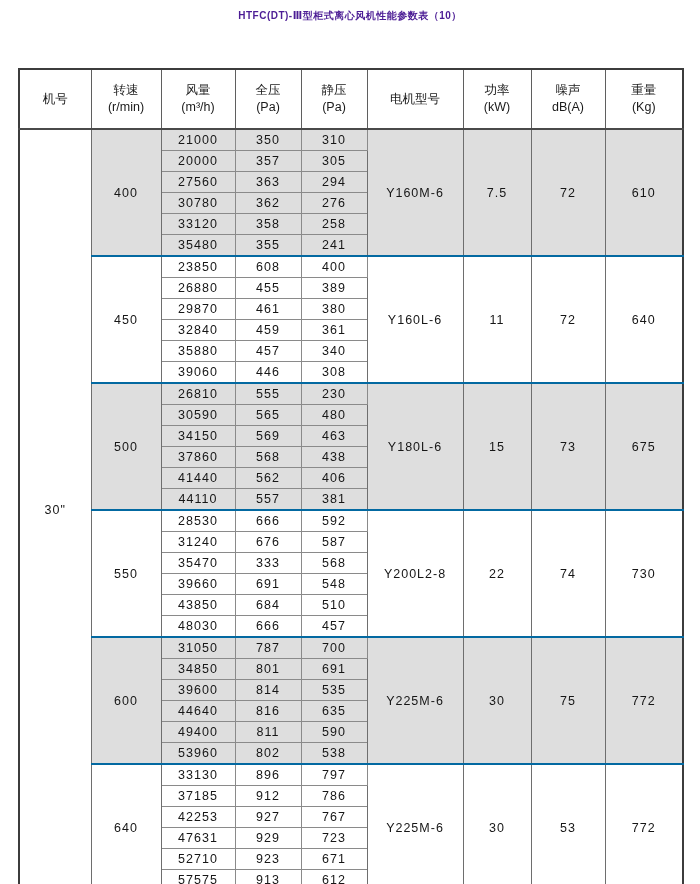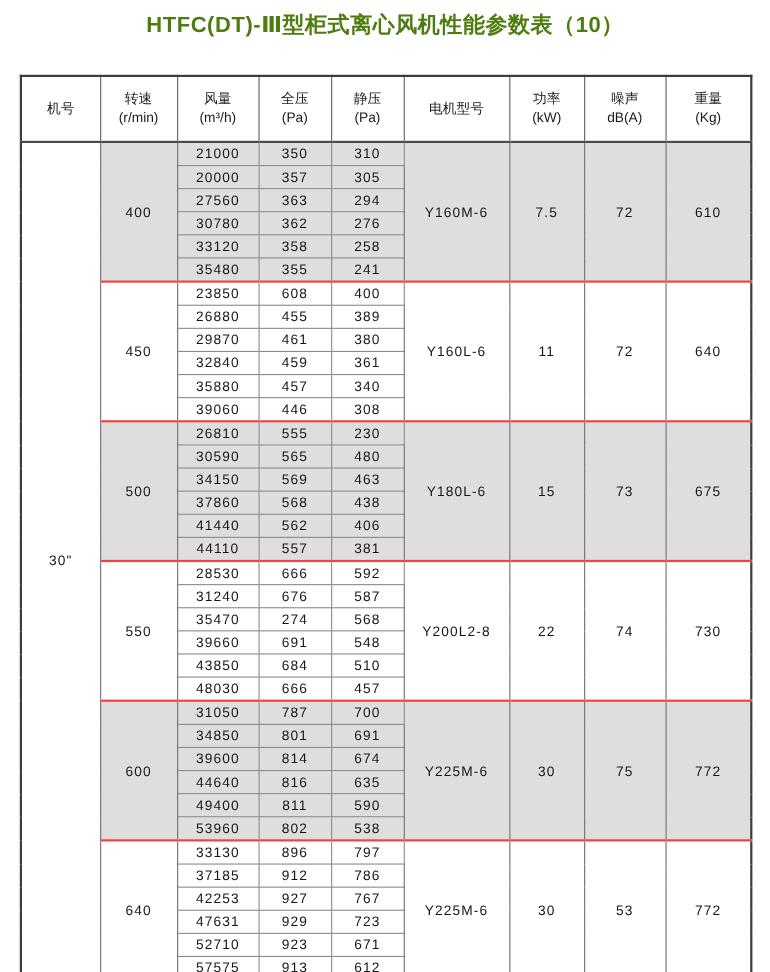--- a/index.html
+++ b/index.html
@@ -6,23 +6,23 @@
   .page {
     position:relative;
     width:700px; height:884px;
     background:#ffffff;
     font-family:"Liberation Sans","DejaVu Sans",sans-serif;
     overflow:hidden;
   }
   .title {
     margin:0; padding-top:9px;
     text-align:center;
-    font-size:20px; font-weight:bold;
+    font-size:10px; font-weight:bold;
     letter-spacing:0.5px;
-    color:#4d7c0f;
+    color:#4c1d95;
   }
   table.perf {
     position:absolute; left:18px; top:68px;
     width:664px;
     border-collapse:collapse;
     table-layout:fixed;
     border:2px solid #3c3c3c;
   }
   table.perf th {
     border:1px solid #5f5f5f;
@@ -41,21 +41,21 @@
     text-align:center;
     vertical-align:middle;
     font-size:12.5px;
     color:#161616;
     letter-spacing:1px;
     padding:0;
   }
   td.sub   { border:1px solid #8a8a8a; }
   td.merge { border-left:1px solid #6e6e6e; border-right:1px solid #6e6e6e; letter-spacing:0.6px; }
   td.fan   { border-right:1px solid #6e6e6e; font-size:13px; letter-spacing:0.5px; background:#ffffff; }
-  td.bt    { border-top:2px solid #ef4444; }
+  td.bt    { border-top:2px solid #0369a1; }
   td.shaded{ background:#dedede; }
 </style>
 </head>
 <body>
 
 <div class="page">
   <h1 class="title">HTFC(DT)-Ⅲ型柜式离心风机性能参数表（10）</h1>
 
   <table class="perf">
     <colgroup>
@@ -224,21 +224,21 @@
           <td class="merge bt" rowspan="6">74</td>
           <td class="merge bt" rowspan="6">730</td>
         </tr>
         <tr>
           <td class="sub">31240</td>
           <td class="sub">676</td>
           <td class="sub">587</td>
         </tr>
         <tr>
           <td class="sub">35470</td>
-          <td class="sub">274</td>
+          <td class="sub">333</td>
           <td class="sub">568</td>
         </tr>
         <tr>
           <td class="sub">39660</td>
           <td class="sub">691</td>
           <td class="sub">548</td>
         </tr>
         <tr>
           <td class="sub">43850</td>
           <td class="sub">684</td>
@@ -260,21 +260,21 @@
           <td class="merge shaded bt" rowspan="6">772</td>
         </tr>
         <tr>
           <td class="sub shaded">34850</td>
           <td class="sub shaded">801</td>
           <td class="sub shaded">691</td>
         </tr>
         <tr>
           <td class="sub shaded">39600</td>
           <td class="sub shaded">814</td>
-          <td class="sub shaded">674</td>
+          <td class="sub shaded">535</td>
         </tr>
         <tr>
           <td class="sub shaded">44640</td>
           <td class="sub shaded">816</td>
           <td class="sub shaded">635</td>
         </tr>
         <tr>
           <td class="sub shaded">49400</td>
           <td class="sub shaded">811</td>
           <td class="sub shaded">590</td>

